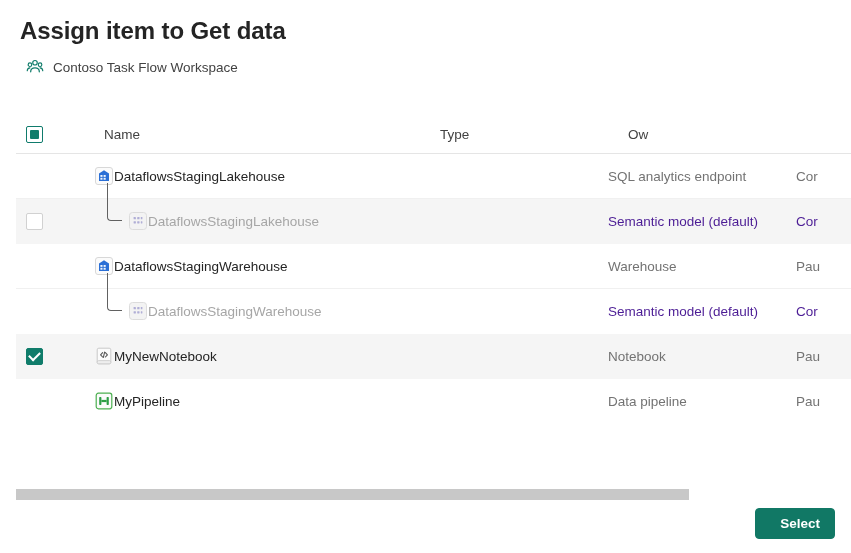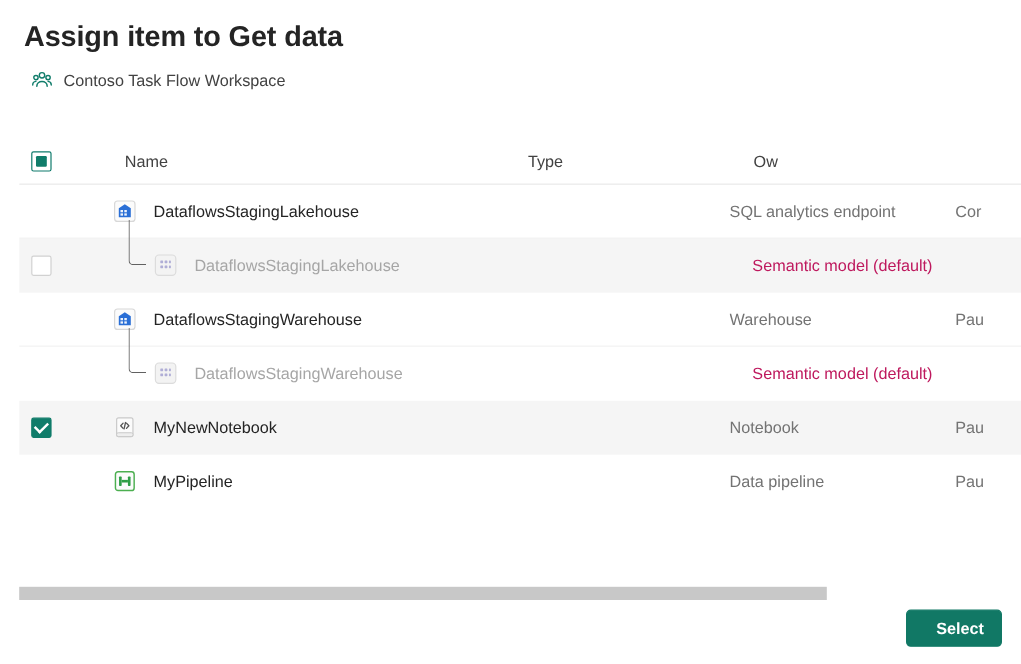--- a/index.html
+++ b/index.html
@@ -138,37 +138,37 @@
     border-bottom-color: transparent;
   }
   .row.nosep { border-bottom-color: transparent; }
 
   .cell {
     font-size: 13.5px;
     color: #737373;
     white-space: nowrap;
     overflow: hidden;
   }
-  .cell.muted { color: #be185d; text-align: center; }
+  .cell.muted { color: #4c1d95; }
 
   .name-cell {
     display: flex;
     align-items: center;
     position: relative;
     height: 45px;
     padding-left: 0;
   }
   .name-cell .item-icon {
     width: 20px;
     height: 20px;
     flex: 0 0 20px;
     display: block;
   }
   .name-text {
-    margin-left: 14px;
+    margin-left: 0;
     font-size: 13.5px;
     white-space: nowrap;
   }
   .name-text.muted { color: #a6a6a6; }
 
   .indent-0 .item-icon { margin-left: 42px; }
   .indent-1 .item-icon { margin-left: 76px; }
 
   
   .tree-line {

